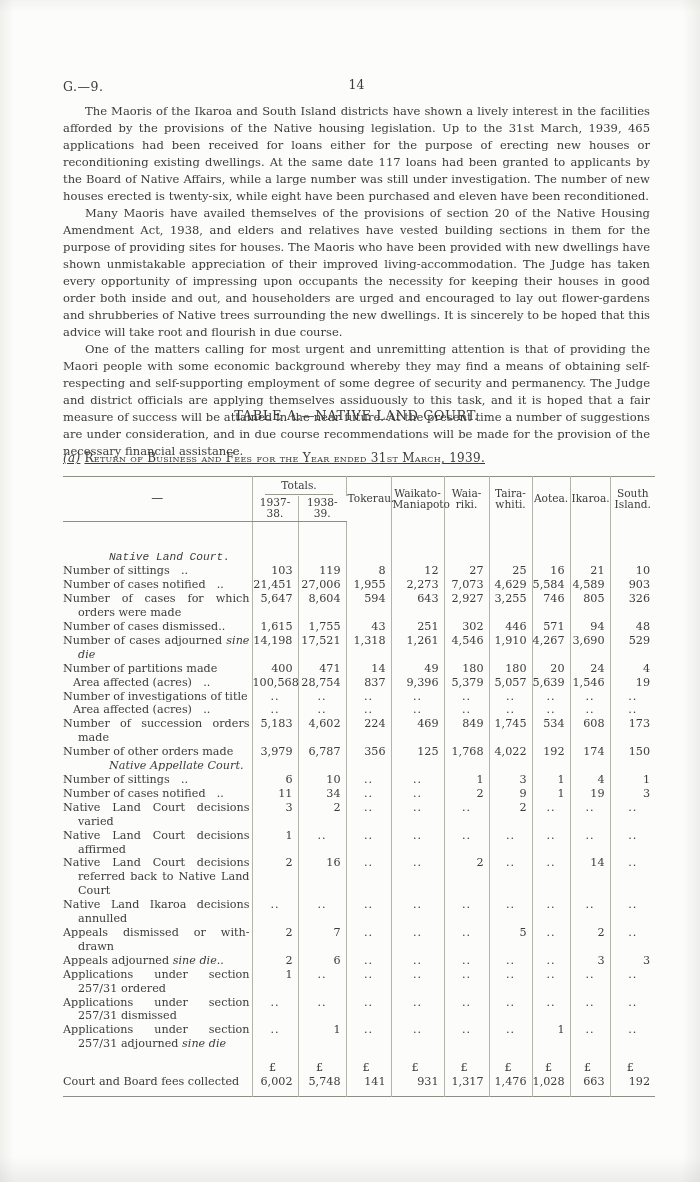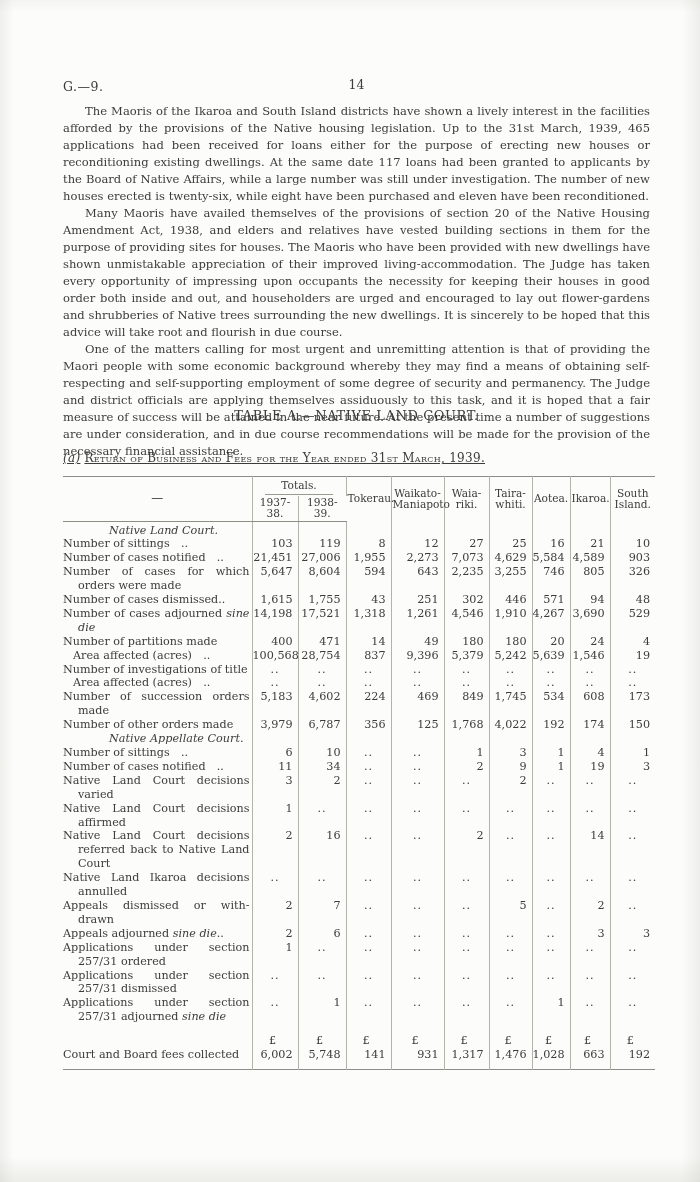--- a/index.html
+++ b/index.html
@@ -64,21 +64,21 @@
   th.yr { height:15px; border-bottom:1px solid #8d8d85;margin-left:32px; }
   td {
     vertical-align:top; padding:0 5px 0 0; line-height:13.9px;
     border-right:1px solid #b3b3aa; text-align:right;
   }
   td.lbl {
     text-align:justify; padding:0 2px 0 15px; text-indent:-15px;
   }
   td.dots { text-align:center; padding:0 2px; letter-spacing:1px; }
   tr.section td.lbl { font-style:italic; text-align:left; padding-left:46px; text-indent:0; }
-  tr.first td { padding-top:2px; }
+  tr.first td { padding-top:29px;font-family:Liberation Mono, monospace; }
   tr.indent td.lbl { padding-left:15px; text-indent:-5px; }
   tr.pound td { padding-top:10px; text-align:center; }
   tr.fees td { padding-bottom:7px; }
 </style>
 </head>
 <body>
 
 <div class="scan-shade"></div>
 
 <div class="page-head">
@@ -163,21 +163,21 @@
         <td>5,584</td>
         <td>4,589</td>
         <td>903</td>
       </tr>
       <tr>
         <td class="lbl">Number of cases for which orders were made</td>
         <td>5,647</td>
         <td>8,604</td>
         <td>594</td>
         <td>643</td>
-        <td>2,235</td>
+        <td>2,927</td>
         <td>3,255</td>
         <td>746</td>
         <td>805</td>
         <td>326</td>
       </tr>
       <tr>
         <td class="lbl">Number of cases dismissed..</td>
         <td>1,615</td>
         <td>1,755</td>
         <td>43</td>
@@ -212,21 +212,21 @@
         <td>24</td>
         <td>4</td>
       </tr>
       <tr class="indent">
         <td class="lbl">Area affected (acres) ..</td>
         <td>100,568</td>
         <td>28,754</td>
         <td>837</td>
         <td>9,396</td>
         <td>5,379</td>
-        <td>5,242</td>
+        <td>5,057</td>
         <td>5,639</td>
         <td>1,546</td>
         <td>19</td>
       </tr>
       <tr>
         <td class="lbl">Number of investigations of title</td>
         <td class="dots">..</td>
         <td class="dots">..</td>
         <td class="dots">..</td>
         <td class="dots">..</td>

